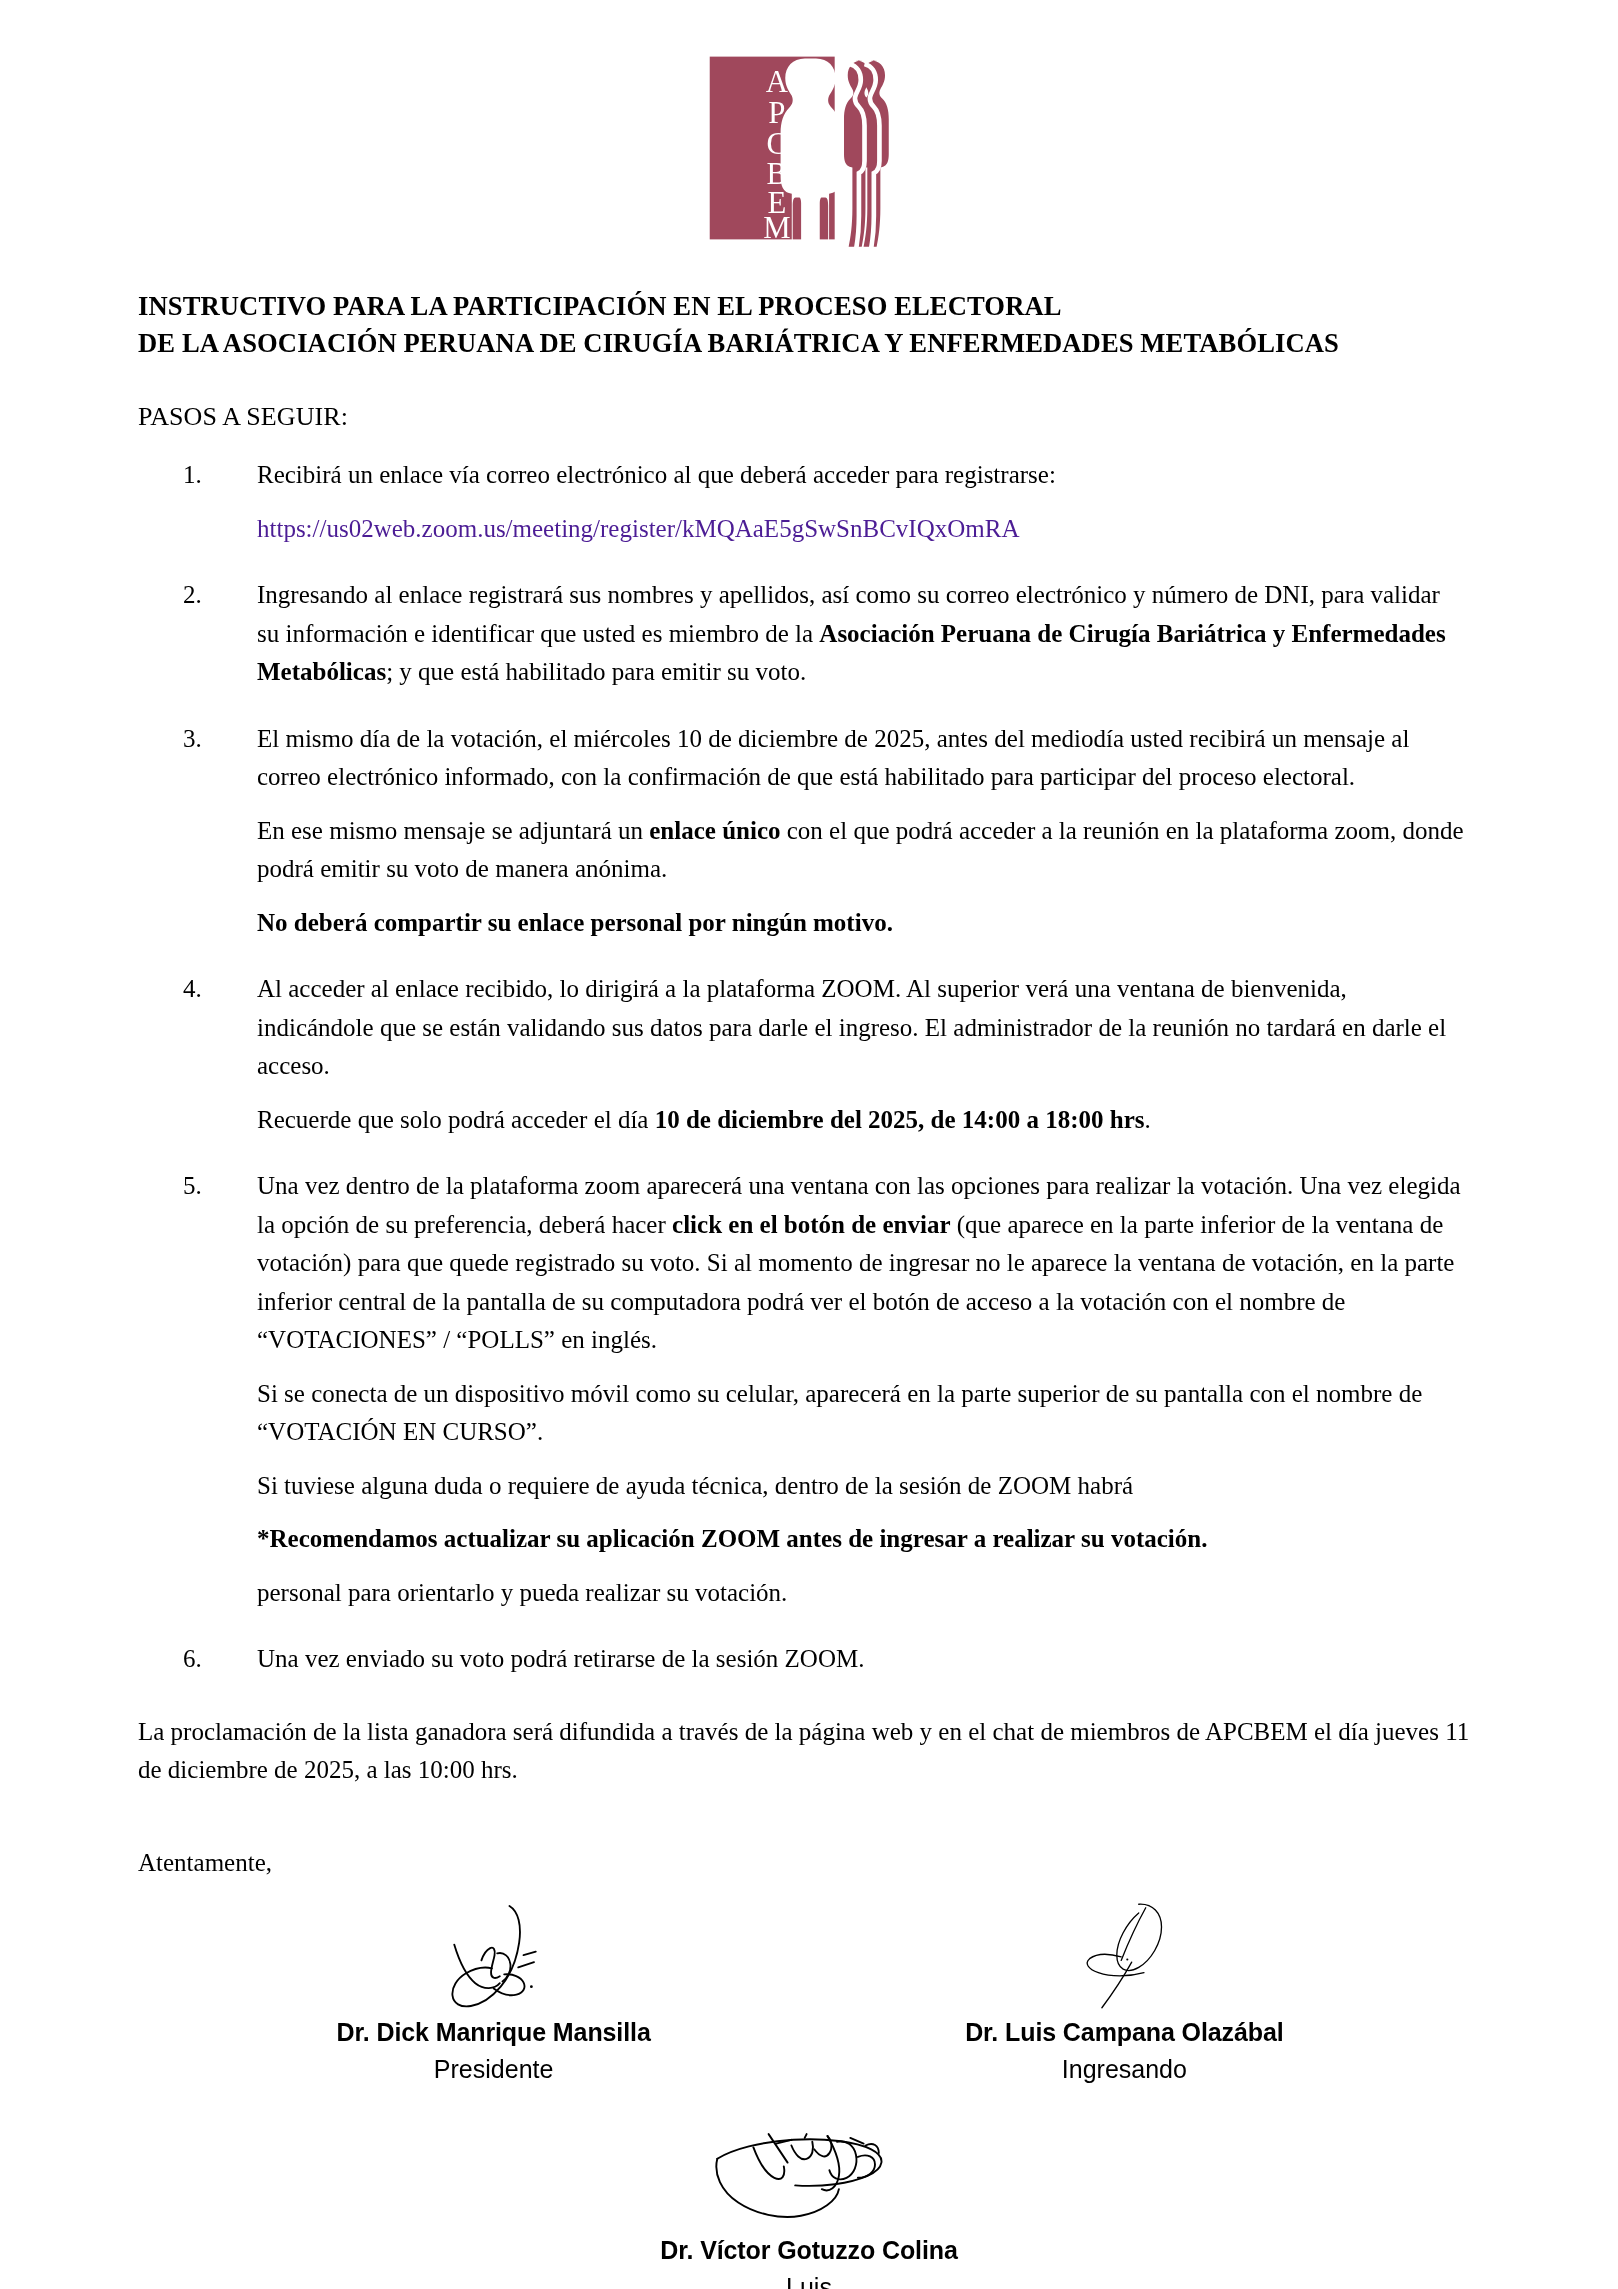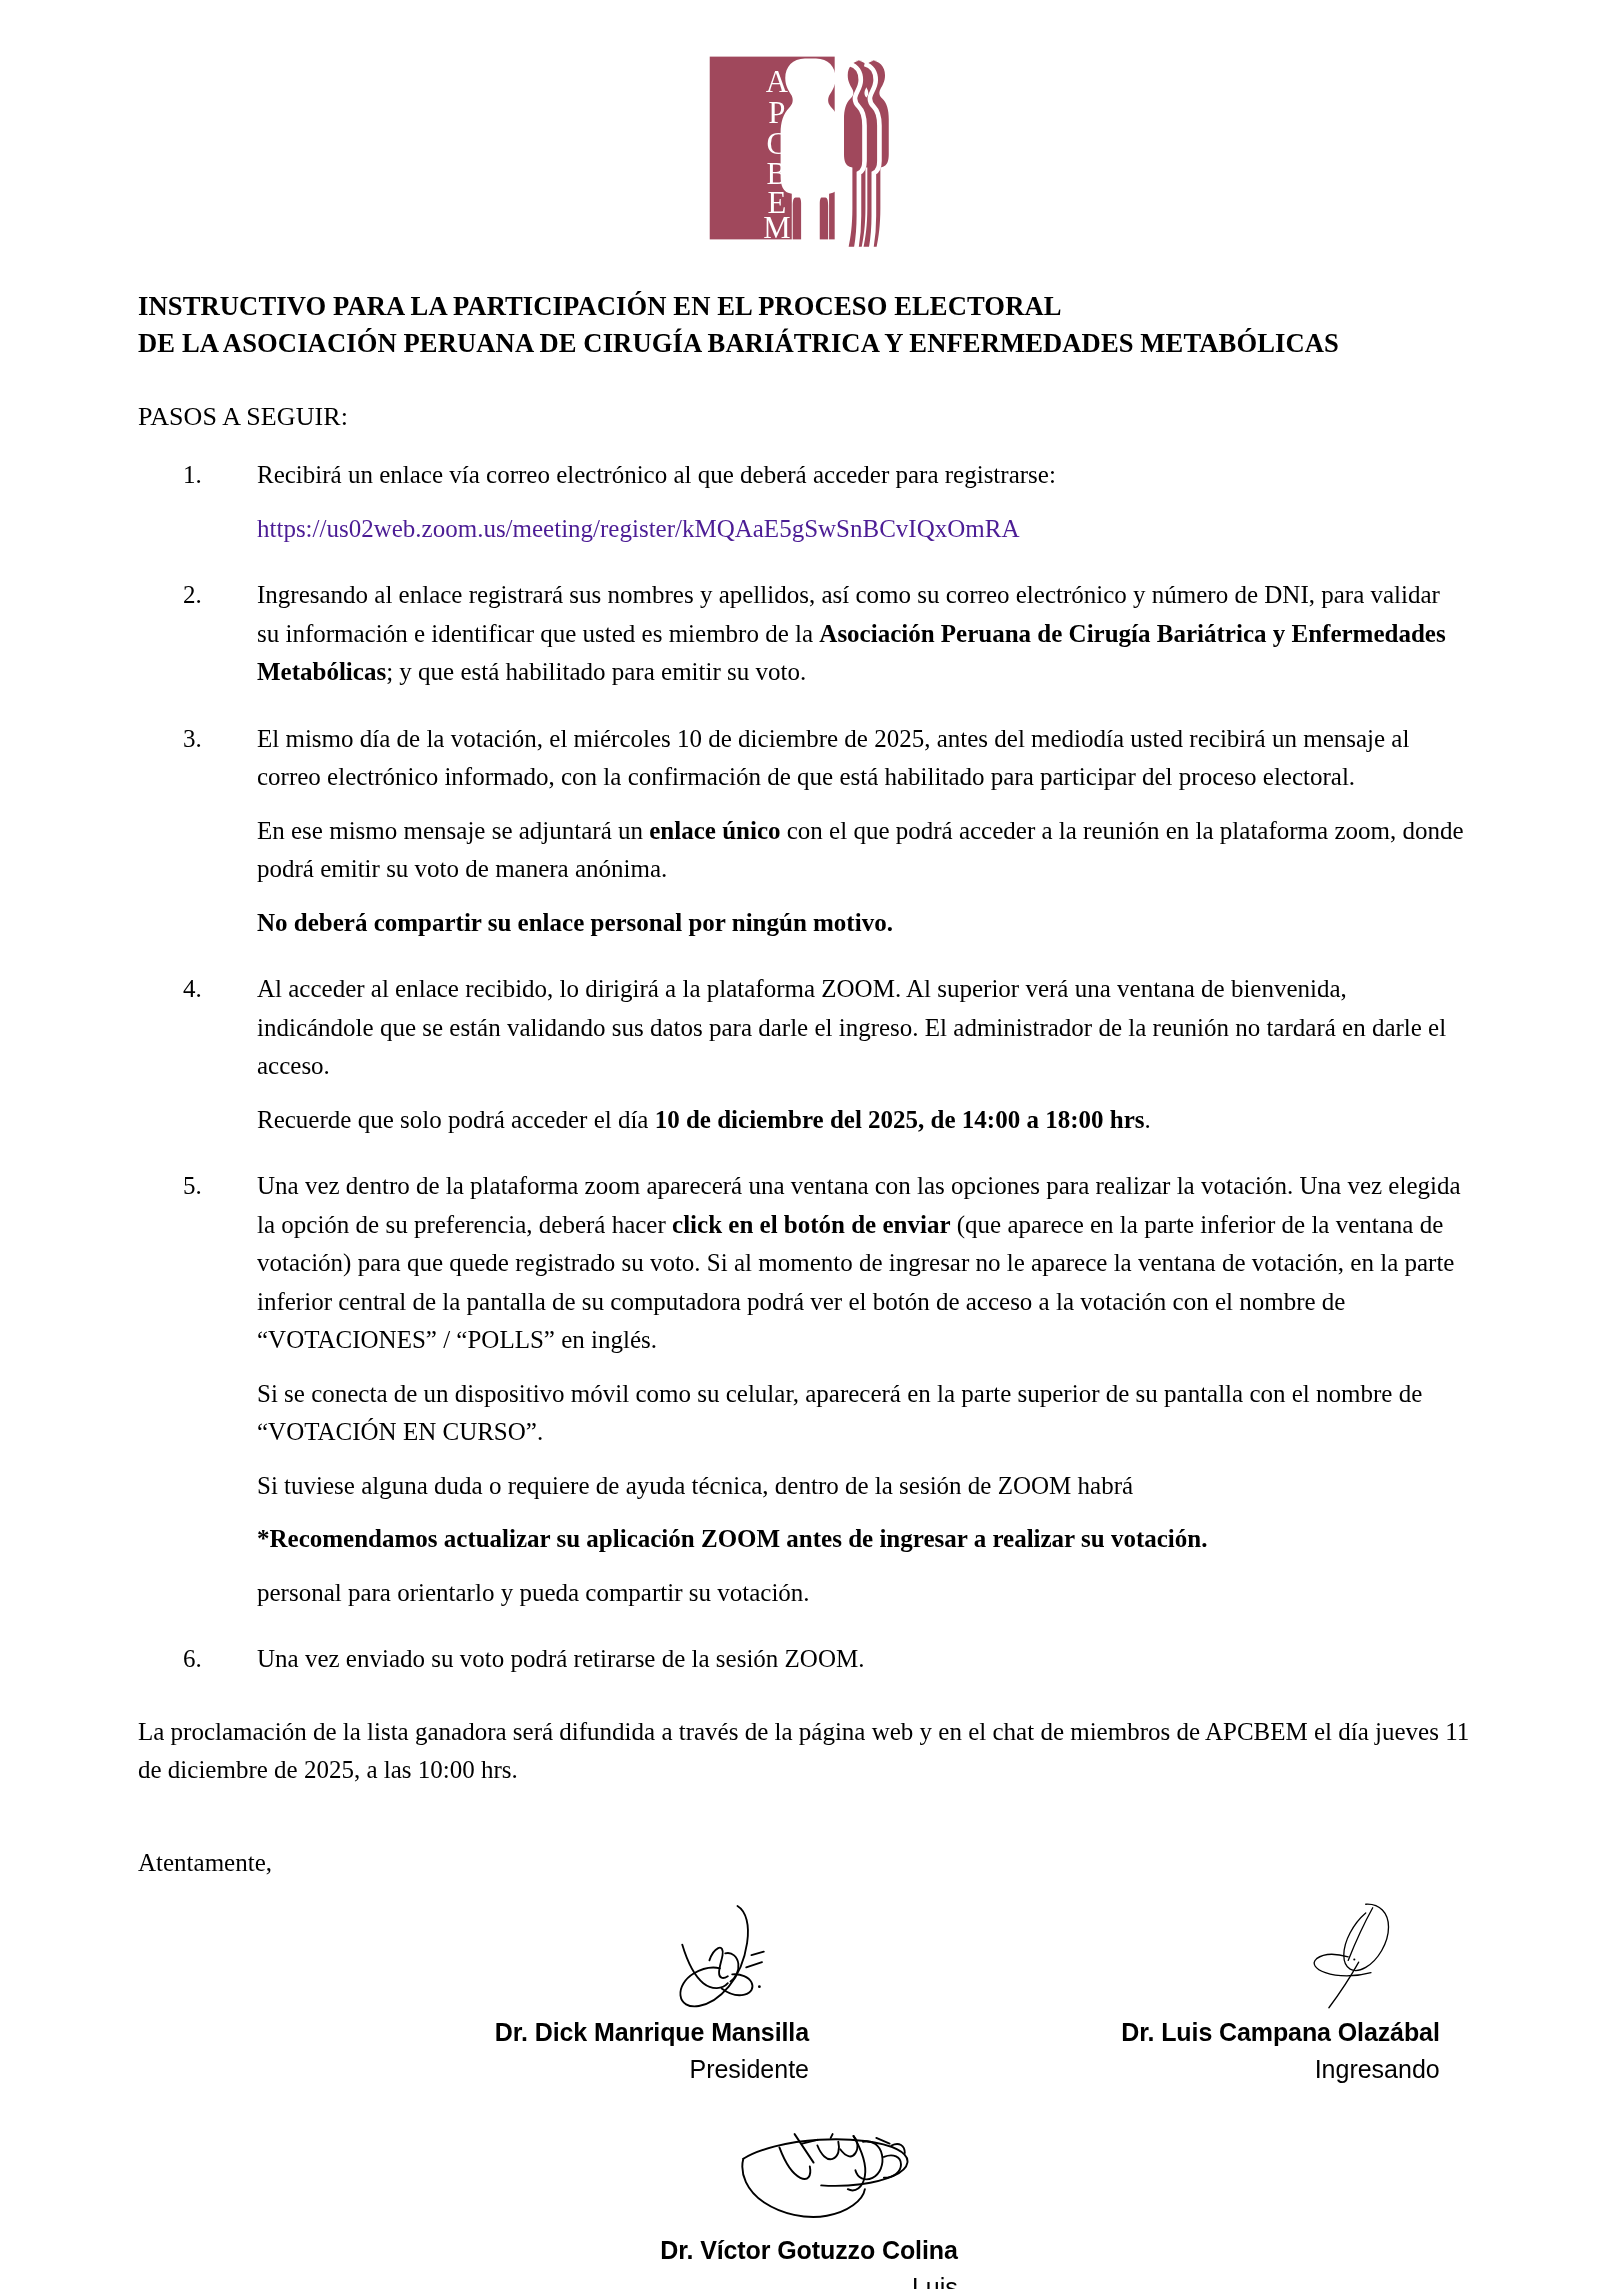--- a/index.html
+++ b/index.html
@@ -112,21 +112,21 @@
   .sig-row.row-two > .sig-block {
     width: 47%;
   }
   .sig-row.row-one {
     margin-top: 32px;
   }
   .sig-block {
     text-align: center;
     display: flex;
     flex-direction: column;
-    align-items: flex-end;
+    align-items: center;
   }
   .sig-img {
     height: 114px;
     display: block;
     margin-bottom: 3.7px;
   }
   .sig-name {
     font-family: "Liberation Sans", "DejaVu Sans", sans-serif;
     font-weight: bold;
     font-size: 25px;
@@ -215,21 +215,21 @@
       </div>
     </li>
 
     <li>
       <span class="step-num">5.</span>
       <div class="step-body">
         <p><span>Una vez dentro de la plataforma zoom aparecerá una ventana con las opciones para realizar la votación. Una vez elegida la opción de su preferencia, deberá hacer </span><b>click en el botón de enviar</b><span> (que aparece en la parte inferior de la ventana de votación) para que quede registrado su voto. Si al momento de ingresar no le aparece la ventana de votación, en la parte inferior central de la pantalla de su computadora podrá ver el botón de acceso a la votación con el nombre de “VOTACIONES” / “POLLS” en inglés.</span></p>
         <p>Si se conecta de un dispositivo móvil como su celular, aparecerá en la parte superior de su pantalla con el nombre de “VOTACIÓN EN CURSO”.</p>
         <p>Si tuviese alguna duda o requiere de ayuda técnica, dentro de la sesión de ZOOM habrá</p>
         <p><b>*Recomendamos actualizar su aplicación ZOOM antes de ingresar a realizar su votación.</b></p>
-        <p>personal para orientarlo y pueda compartir su votación.</p>
+        <p>personal para orientarlo y pueda realizar su votación.</p>
       </div>
     </li>
 
     <li>
       <span class="step-num">6.</span>
       <div class="step-body">
         <p>Una vez enviado su voto podrá retirarse de la sesión ZOOM.</p>
       </div>
     </li>
 

